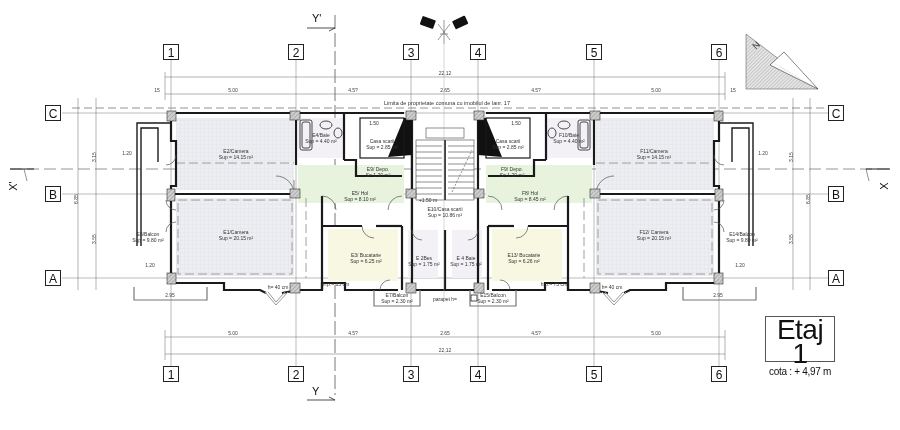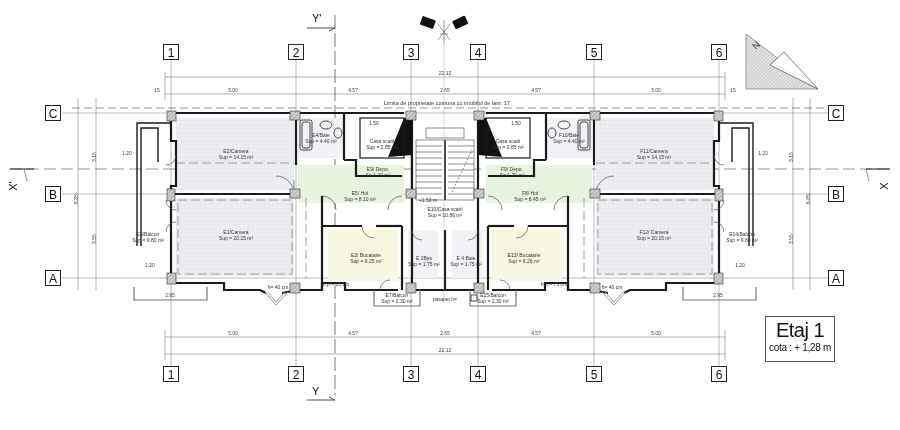--- a/index.html
+++ b/index.html
@@ -3,21 +3,21 @@
 <meta charset="utf-8">
 <style>
   html, body { margin:0; padding:0; background:#ffffff; }
   body { width:900px; height:430px; position:relative; overflow:hidden; font-family:"Liberation Sans", sans-serif; color:#222; }
   #plan { position:absolute; left:0; top:0; width:900px; height:430px; }
   .axis-box { position:absolute; width:16px; height:16px; border:1.3px solid #222; background:#fff; font-size:12px; line-height:16px; text-align:center; font-family:"Liberation Sans", sans-serif; color:#111; box-sizing:border-box; }
   .room { position:absolute; text-align:center; font-size:5px; line-height:6px; color:#333; white-space:nowrap; transform:translateX(-50%); font-family:"Liberation Sans", sans-serif; }
   .dim { position:absolute; font-size:5px; color:#444; transform:translateX(-50%); font-family:"Liberation Sans", sans-serif; white-space:nowrap; }
   .dimv { position:absolute; font-size:5px; color:#444; transform:rotate(-90deg); transform-origin:left top; font-family:"Liberation Sans", sans-serif; white-space:nowrap; }
   .title-box { position:absolute; left:765px; top:316px; width:68px; height:44px; border:1.2px solid #555; background:#fff; text-align:center; }
-  .title-main { font-size:20px; line-height:24px; color:#111; font-family:"Liberation Sans", sans-serif; margin-top:1px; letter-spacing:-0.5px; }
+  .title-main { font-size:28px; line-height:24px; color:#111; font-family:"Liberation Sans", sans-serif; margin-top:1px; letter-spacing:-0.5px; }
   .title-sub { font-size:10px; line-height:12px; color:#111; font-family:"Liberation Sans", sans-serif; letter-spacing:-0.3px; }
   .section-lbl { position:absolute; font-size:11px; color:#111; font-family:"Liberation Sans", sans-serif; }
   .note { position:absolute; font-size:5px; color:#333; transform:translateX(-50%); white-space:nowrap; font-family:"Liberation Sans", sans-serif; }
 </style>
 </head>
 <body>
 
 <svg id="plan" width="900" height="430" viewBox="0 0 900 430" xmlns="http://www.w3.org/2000/svg">
   <defs>
     <pattern id="grid" width="4" height="4" patternUnits="userSpaceOnUse">
@@ -436,14 +436,14 @@
 <div class="note" style="left:612px;top:284px;">h= 40 cm</div>
 <div class="note" style="left:336px;top:281px;">h.p.= 85 cm</div>
 <div class="note" style="left:554px;top:281px;">h.p.= 75 cm</div>
 <div class="note" style="left:428px;top:197px;">+1.50 m</div>
 <div class="note" style="left:445px;top:296px;">parapet h=</div>
 <div class="note" style="left:374px;top:120px;">1.50</div>
 <div class="note" style="left:516px;top:120px;">1.50</div>
 
 <div class="title-box">
   <div class="title-main">Etaj 1</div>
-  <div class="title-sub">cota : + 1,28 m</div>
+  <div class="title-sub">cota : + 4,97 m</div>
 </div>
 
 </body></html>

